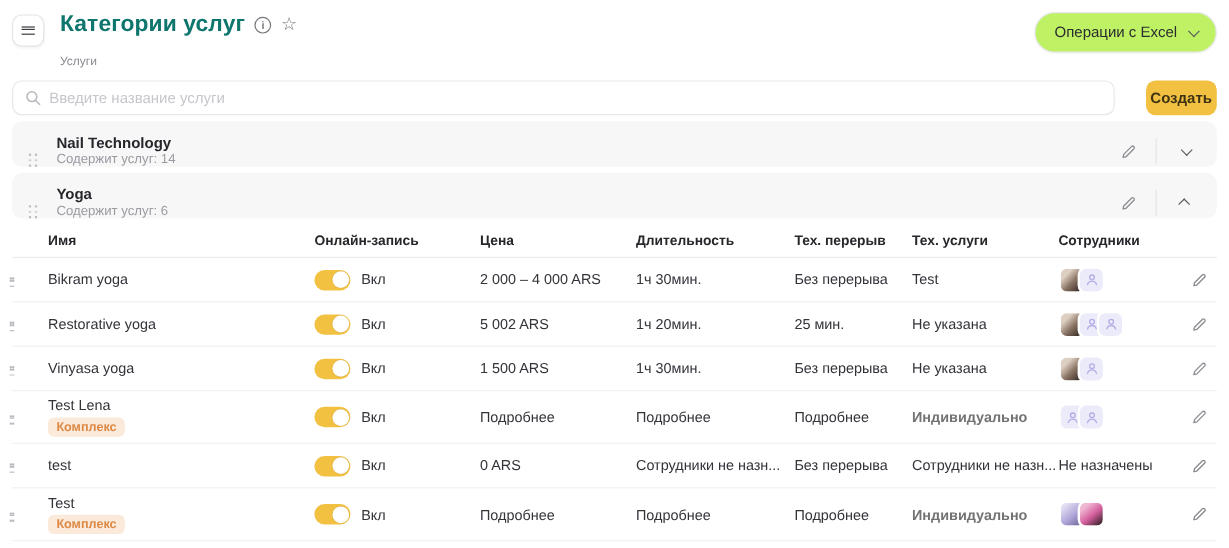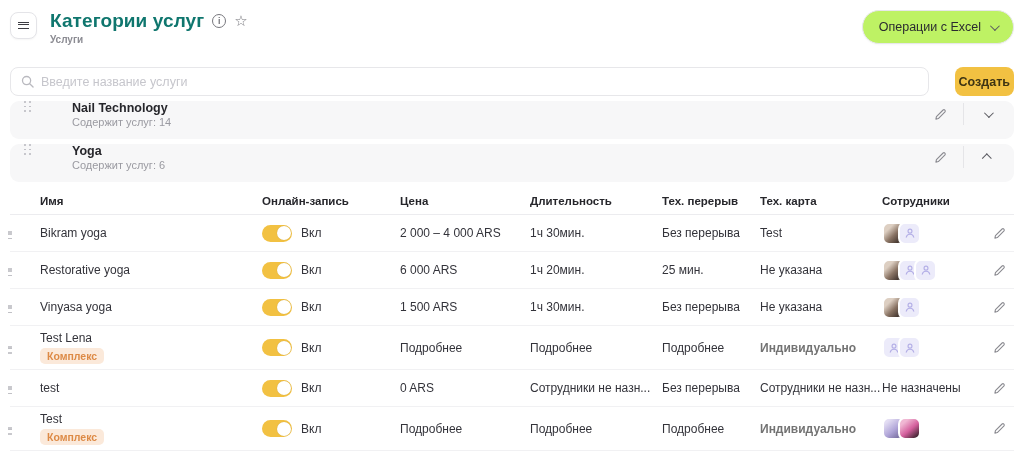--- a/index.html
+++ b/index.html
@@ -14,41 +14,41 @@
     box-shadow:0 1px 2px rgba(0,0,0,.04); }
   .hamburger span { display:block; width:11px; height:7px;
     border-top:1.6px solid #3c3c42; border-bottom:1.6px solid #3c3c42; position:relative; }
   .hamburger span::after { content:''; position:absolute; left:0; top:1.1px; width:11px; border-top:1.6px solid #3c3c42; }
   .title-wrap { margin-left:13px; }
   .title-row { display:flex; align-items:center; gap:8px; }
   .page-title { font-size:19px; font-weight:700; color:#0f766e; letter-spacing:.1px; }
   .info-icon { width:14px; height:14px; border:1.3px solid #77777d; border-radius:50%;
     font-size:9px; line-height:12px; text-align:center; color:#77777d; font-weight:700; font-style:normal; }
   .star-icon { color:#77777d; font-size:15px; line-height:14px; }
-  .subtitle { font-size:10px; color:#8b8b92; margin-top:2px;font-weight:bold; }
+  .subtitle { font-size:10px; color:#8b8b92; margin-top:14px; }
   .excel-btn { margin-left:auto; height:34px; padding:0 16px; background:#bef264; border:1px solid #e7e7ea;
     border-radius:17px; display:flex; align-items:center; gap:9px; font-size:12.5px; color:#2b2b30;
     cursor:pointer; box-shadow:0 1px 2px rgba(0,0,0,.03); font-family:inherit; }
   .chev { width:7px; height:7px; border-right:1.6px solid #5a5a60; border-bottom:1.6px solid #5a5a60; display:inline-block; }
   .chev.down { transform:rotate(45deg) translateY(-2px); }
   .chev.up { transform:rotate(-135deg) translateY(-1px); }
 
   
   .toolbar { display:flex; align-items:flex-start; margin-top:11px; }
   .search-box { flex:1; height:29px; border:1px solid #e7e7ea; border-radius:8px; display:flex;
     align-items:center; padding:0 10px; background:#fff; max-width:920px; }
   .search-box svg { flex:none; margin-right:7px; }
   .search-box input { border:none; outline:none; flex:1; font-size:12.5px; color:#2b2b30; font-family:inherit; }
   .search-box input::placeholder { color:#c6c6cc; }
   .create-btn { margin-left:26px; height:29px; padding:0 4px; background:var(--accent,#f2c142);
     border:none; border-radius:8px; font-size:12.5px; font-weight:600; color:#3e3413; cursor:pointer; font-family:inherit; }
 
   
   .cat-row { height:38px; background:#f7f7f8; border-radius:9px; margin-top:5px; display:flex;
-    align-items:flex-start; padding:0 10px 0 14px;gap:25px; }
+    align-items:flex-end; padding:0 10px 0 14px; }
   .drag-handle { width:7px; height:11px; position:relative; flex:none; cursor:grab; }
   .drag-handle i { position:absolute; width:1.8px; height:1.8px; border-radius:50%; background:#b9b9bf; }
   .drag-handle i:nth-child(1){left:0;top:0}.drag-handle i:nth-child(2){right:0;top:0}
   .drag-handle i:nth-child(3){left:0;top:4.5px}.drag-handle i:nth-child(4){right:0;top:4.5px}
   .drag-handle i:nth-child(5){left:0;bottom:0}.drag-handle i:nth-child(6){right:0;bottom:0}
   .cat-text { margin-left:16px; }
   .cat-name { font-size:12.5px; font-weight:700; color:#26262b; }
   .cat-count { font-size:11px; color:#9a9aa1; margin-top:1px; }
   .cat-actions { margin-left:auto; display:flex; align-items:center; }
   .icon-btn { width:34px; height:26px; background:transparent; border:none; display:flex; align-items:center;
@@ -170,21 +170,21 @@
     </div>
 
   <div class="table-wrap">
     <div class="thead grid" id="thead">
         <div class="th"></div>
         <div class="th">Имя</div>
         <div class="th">Онлайн-запись</div>
         <div class="th">Цена</div>
         <div class="th">Длительность</div>
         <div class="th">Тех. перерыв</div>
-        <div class="th">Тех. карта</div>
+        <div class="th">Тех. услуги</div>
         <div class="th">Сотрудники</div>
         <div class="th"></div>
       </div>
     <div id="tbody">
         <div class="trow grid">
           <div class="cell"><span class="drag-handle"><i></i><i></i><i></i><i></i><i></i><i></i></span></div>
           <div class="cell name-cell">
             <div class="nm">Bikram yoga</div>
           </div>
           <div class="cell online-cell">
@@ -214,21 +214,21 @@
         </div>
         <div class="trow grid">
           <div class="cell"><span class="drag-handle"><i></i><i></i><i></i><i></i><i></i><i></i></span></div>
           <div class="cell name-cell">
             <div class="nm">Restorative yoga</div>
           </div>
           <div class="cell online-cell">
             <span class="toggle"></span>
             <span>Вкл</span>
           </div>
-          <div class="cell">6 000 ARS</div>
+          <div class="cell">5 002 ARS</div>
           <div class="cell">1ч 20мин.</div>
           <div class="cell">25 мин.</div>
           <div class="cell">Не указана</div>
           <div class="cell staff-cell">
             <span class="avatar photo-dark"></span>
             <span class="avatar placeholder">
               <svg width="12" height="12" viewBox="0 0 16 16">
                 <circle cx="8" cy="5.5" r="2.6" fill="none" stroke="#b3aee6" stroke-width="1.5"></circle>
                 <path d="M3 13.5c.8-2.6 2.6-3.8 5-3.8s4.2 1.2 5 3.8" fill="none" stroke="#b3aee6" stroke-width="1.5" stroke-linecap="round"></path>
               </svg>

